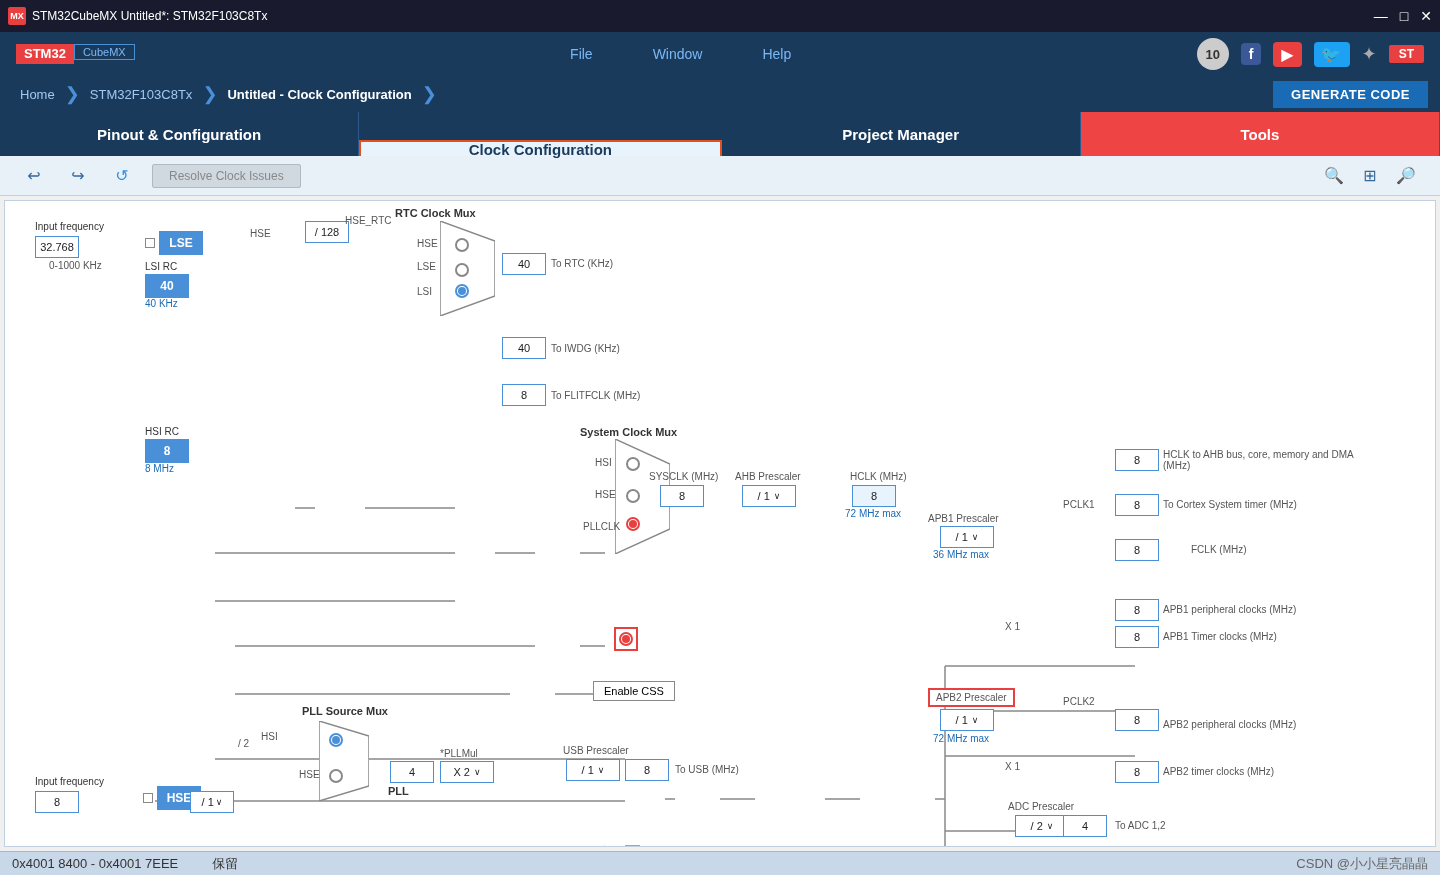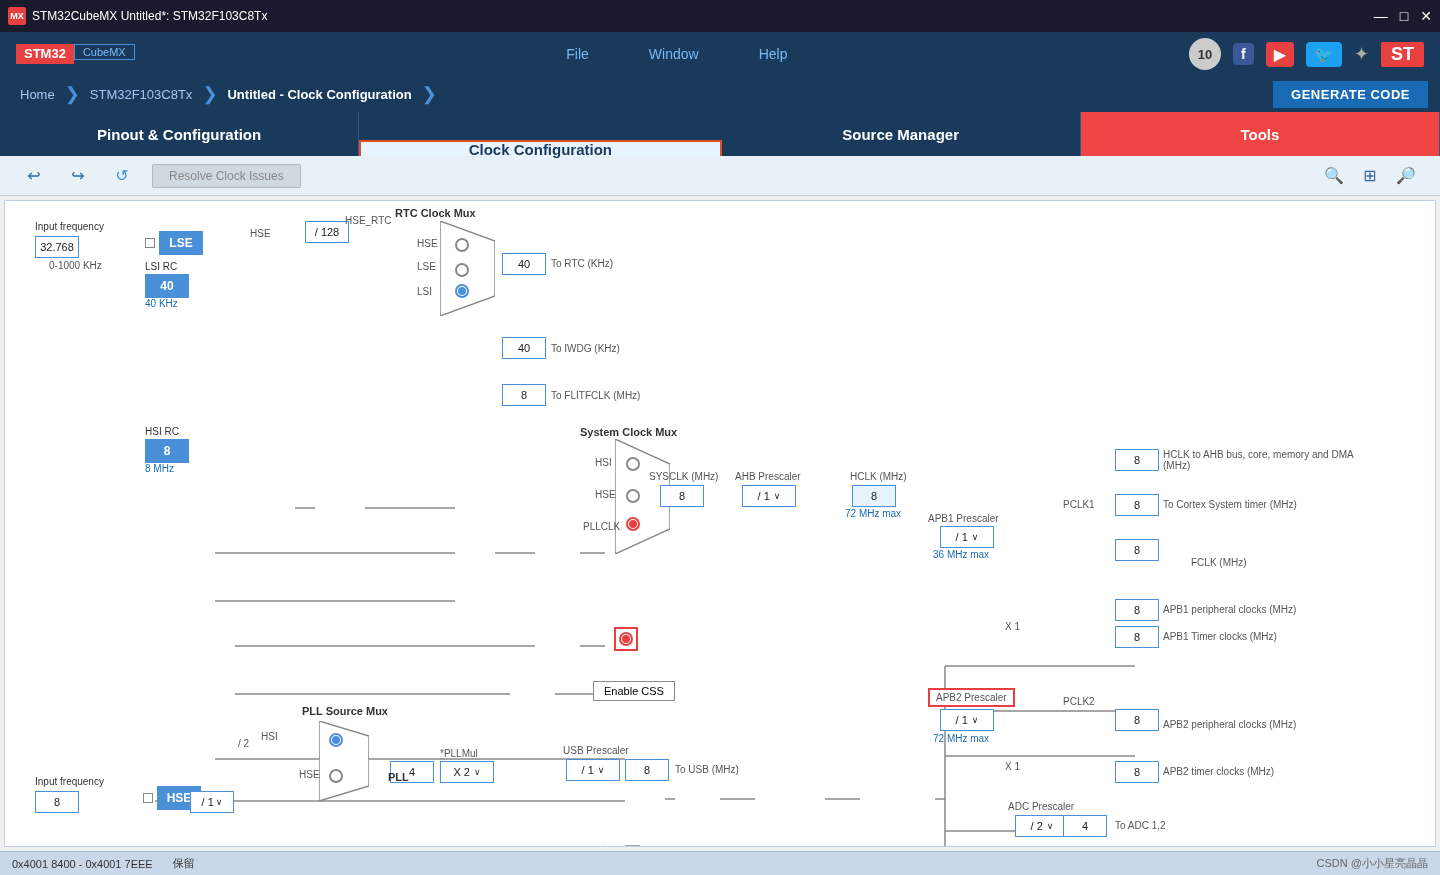--- a/index.html
+++ b/index.html
@@ -203,24 +203,24 @@
       pointer-events: none;
     }
 
     
     .statusbar {
       background: #c8d8e8;
       height: 24px;
       display: flex;
       align-items: center;
       padding: 0 12px;
-      font-size: 11px;
+      font-size: 13px;
       color: #333;
       border-top: 1px solid #a0b8d0;
-      gap: 20px;
+      gap: 34px;
     }
     .status-right { margin-left: auto; color: #666; }
 
     
     .comp-label {
       font-size: 10px;
       color: #333;
       font-weight: normal;
     }
     .comp-label-bold {
@@ -258,38 +258,38 @@
     <span class="menu-item">File</span>
     <span class="menu-item">Window</span>
     <span class="menu-item">Help</span>
   </div>
   <div class="social-icons">
     <span style="background:#ccc;border-radius:50%;width:32px;height:32px;display:flex;align-items:center;justify-content:center;font-size:13px;font-weight:bold;color:#333;">10</span>
     <span class="social-icon" style="background:#3b5998;border-radius:4px;padding:3px 8px;font-size:14px;font-weight:bold;">f</span>
     <span class="social-icon" style="background:#e84040;border-radius:4px;padding:3px 8px;">▶</span>
     <span class="social-icon" style="background:#1da1f2;border-radius:4px;padding:3px 8px;">🐦</span>
     <span class="social-icon" style="color:#aaa;font-size:18px;">✦</span>
-    <span style="background:#e84040;color:white;font-size:18px;font-weight:bold;padding:2px 10px;border-radius:2px;">ST</span>
+    <span style="background:#e84040;color:white;font-size:12px;font-weight:bold;padding:2px 10px;border-radius:2px;">ST</span>
   </div>
 </div>
 
 <div class="breadcrumb">
   <span class="breadcrumb-item">Home</span>
   <span class="breadcrumb-sep">❯</span>
   <span class="breadcrumb-item">STM32F103C8Tx</span>
   <span class="breadcrumb-sep">❯</span>
   <span class="breadcrumb-item active">Untitled - Clock Configuration</span>
   <span class="breadcrumb-sep">❯</span>
   <button class="generate-btn">GENERATE CODE</button>
 </div>
 
 <div class="tabbar">
   <div class="tab">Pinout &amp; Configuration</div>
   <div class="tab active">Clock Configuration</div>
-  <div class="tab">Source Manager</div>
+  <div class="tab">Project Manager</div>
   <div class="tab tab-tools">Tools</div>
 </div>
 
 <div class="toolbar">
   <button class="toolbar-btn" title="Undo">↩</button>
   <button class="toolbar-btn" title="Redo">↪</button>
   <button class="toolbar-btn" title="Refresh" style="color:#3a90d9;">↺</button>
   <button class="resolve-btn">Resolve Clock Issues</button>
   <span class="toolbar-sep"></span>
   <div class="zoom-icons">
@@ -532,21 +532,21 @@
   <div class="el" style="left:1110px;top:293px;">
     <div class="out-box">8</div>
   </div>
   <div class="el" style="left:1158px;top:296px;">
     <span class="label-small">To Cortex System timer (MHz)</span>
   </div>
 
   <div class="el" style="left:1110px;top:338px;">
     <div class="out-box">8</div>
   </div>
-  <div class="el" style="left:1158px;top:354px;padding-left:28px;">
+  <div class="el" style="left:1158px;top:341px;padding-left:28px;">
     <span class="label-small">FCLK (MHz)</span>
   </div>
 
   <div class="el" style="left:1110px;top:398px;">
     <div class="out-box">8</div>
   </div>
   <div class="el" style="left:1158px;top:401px;">
     <span class="label-small">APB1 peripheral clocks (MHz)</span>
   </div>
 
@@ -652,21 +652,21 @@
     <div class="out-box">4</div>
   </div>
 
   <div class="el" style="left:435px;top:560px;">
     <div class="dropdown-box">
       <span>X 2</span>
       <span style="font-size:9px;margin-left:4px;">∨</span>
     </div>
   </div>
 
-  <div class="el" style="left:383px;top:569px;text-align:right;">
+  <div class="el" style="left:383px;top:583px;text-align:right;">
     <span class="comp-label-bold">PLL</span>
   </div>
 
   <div class="el" style="left:558px;top:542px;">
     <span class="label-small">USB Prescaler</span>
   </div>
   <div class="el" style="left:561px;top:558px;">
     <div class="dropdown-box">
       <span>/ 1</span>
       <span style="font-size:9px;margin-left:4px;">∨</span>

